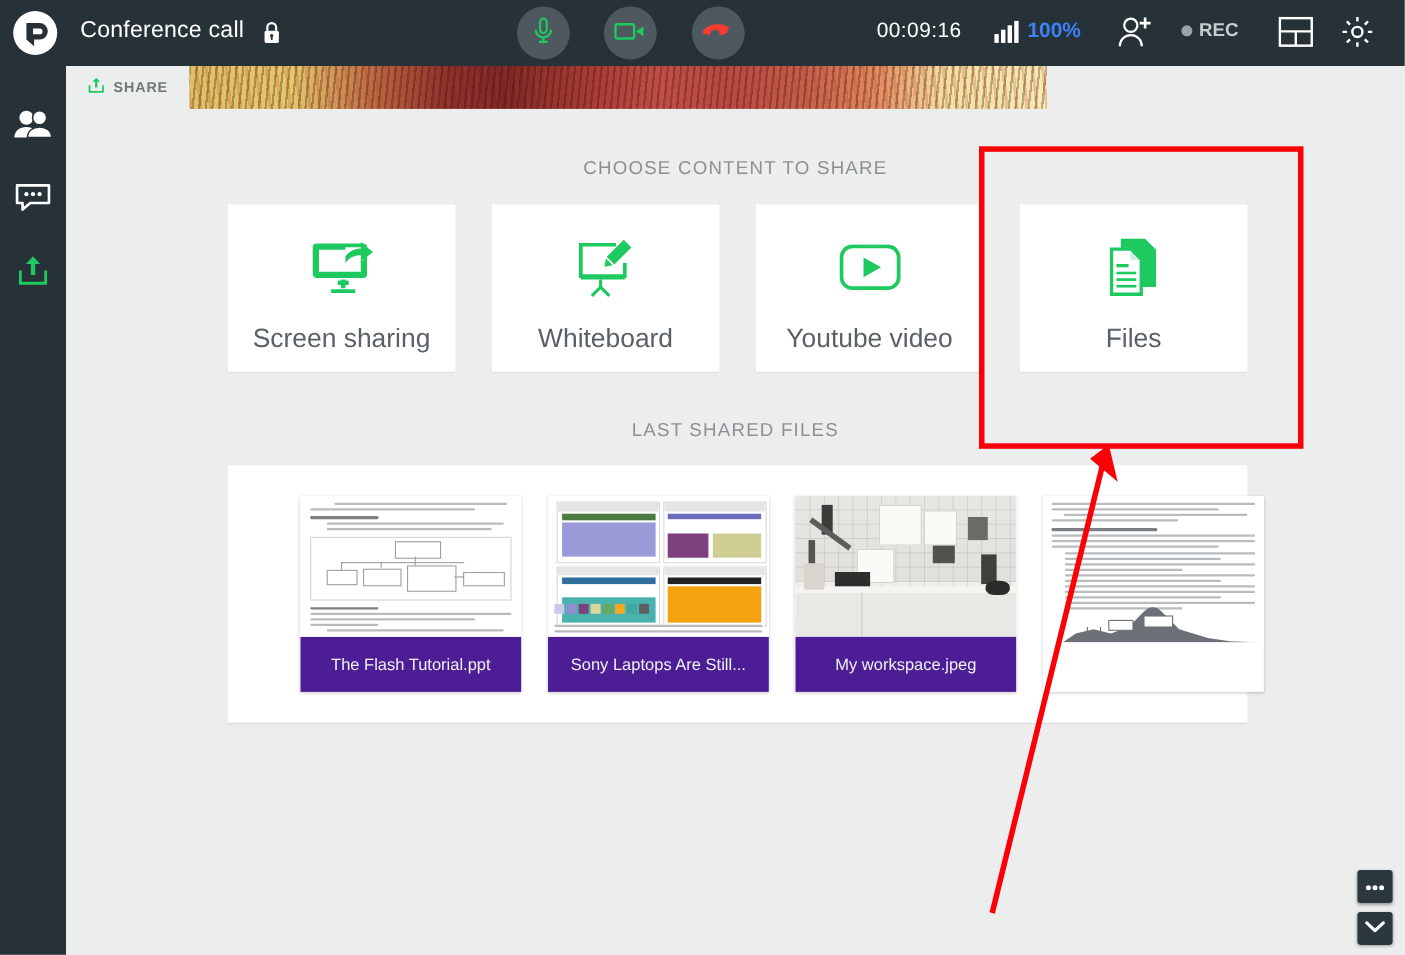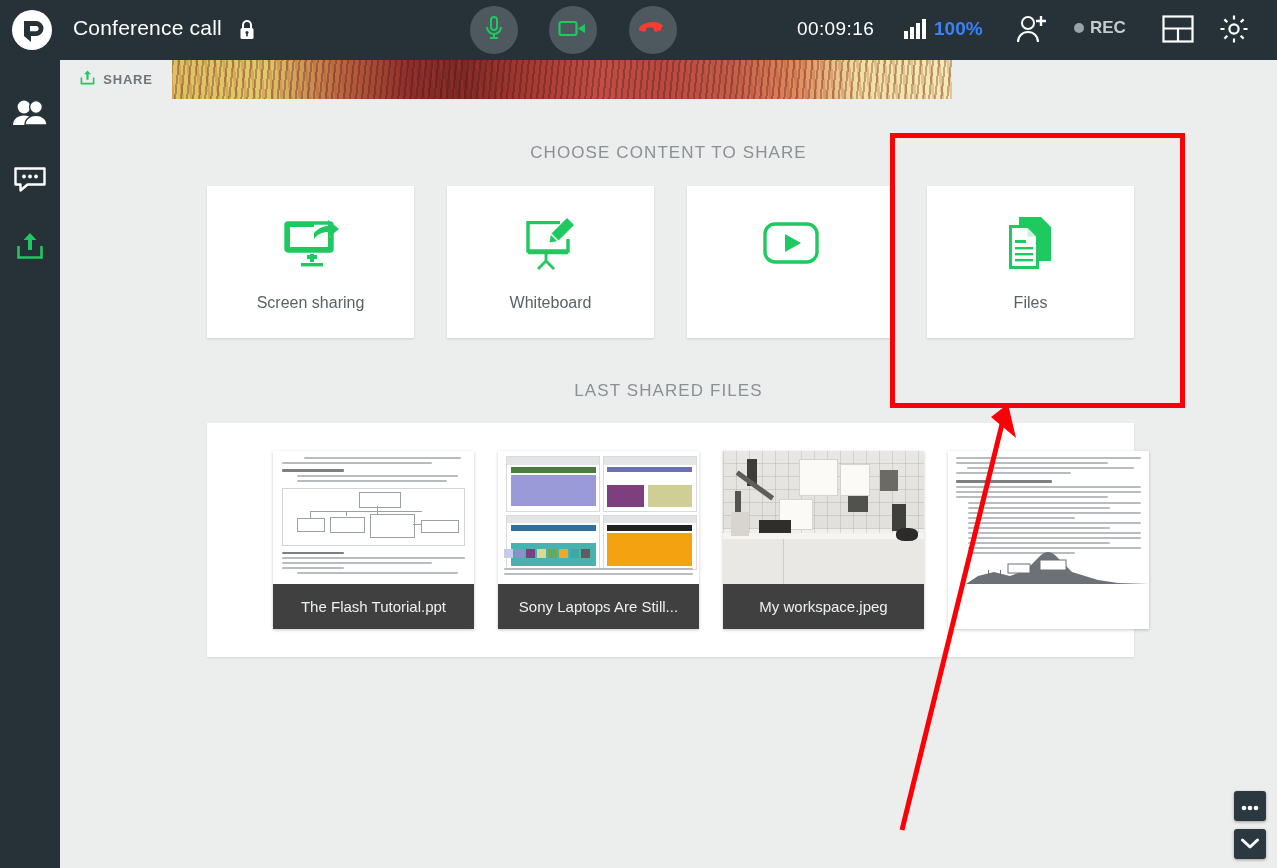--- a/index.html
+++ b/index.html
@@ -106,21 +106,21 @@
   .card{
     position:absolute;top:87px;width:207px;height:152px;background:#fff;
     box-shadow:0 1px 2px rgba(0,0,0,.13);cursor:pointer;
   }
   .card .card-icon{
     position:absolute;left:0;top:26px;width:100%;height:62px;
     display:flex;align-items:center;justify-content:center;
   }
   .card .card-label{
     position:absolute;left:0;top:108px;width:100%;text-align:center;
-    font-size:16px;color:#5a6166;font-weight:400;
+    font-size:24px;color:#5a6166;font-weight:400;
   }
   .card.c0{left:147px;}
   .card.c1{left:387px;}
   .card.c2{left:627px;}
   .card.c3{left:867px;}
 
   
   .files-panel{
     position:absolute;left:147px;top:324px;width:927px;height:234px;background:#fff;
     box-shadow:0 1px 2px rgba(0,0,0,.10);
@@ -128,21 +128,21 @@
   .file-card{
     position:absolute;top:28px;width:201px;height:178px;background:#fff;
     box-shadow:0 1px 3px rgba(0,0,0,.22);cursor:pointer;overflow:hidden;
   }
   .file-card.f0{left:66px;}
   .file-card.f1{left:291px;}
   .file-card.f2{left:516px;}
   .file-card.f3{left:741px;}
   .file-thumb{position:absolute;left:0;top:0;width:201px;height:133px;overflow:hidden;background:#fff;}
   .file-name{
-    position:absolute;left:0;bottom:0;width:201px;height:45px;background:#404040;
+    position:absolute;left:0;bottom:0;width:201px;height:50px;background:#4c1d95;
     display:flex;align-items:center;justify-content:center;
     color:#eef1f2;font-size:15px;white-space:nowrap;overflow:hidden;padding:0 4px;
     box-sizing:border-box;
   }
 
   
   .doc-thumb{position:absolute;inset:0;background:#fff;padding:6px 9px;box-sizing:border-box;}
   .tl{height:2px;background:#b9bcbe;margin-bottom:3px;border-radius:1px;}
   .tl.sh{width:62%} .tl.md{width:82%} .tl.lg{width:100%} .tl.xs{width:34%}
   .tl.dark{background:#7c8082;height:2.5px}
@@ -364,20 +364,21 @@
       <div class="card-label">Whiteboard</div>
     </div>
 
     <div class="card c2">
       <div class="card-icon">
         <svg width="56" height="42" viewBox="0 0 56 42">
           <rect x="2" y="2" width="52" height="38" rx="10" fill="none" stroke="#1ec95f" stroke-width="3.4"></rect>
           <path d="M22 12l16 9-16 9z" fill="#1ec95f"></path>
         </svg>
       </div>
+      <div class="card-label">Youtube video</div>
     </div>
 
     <div class="card c3">
       <div class="card-icon">
         <svg width="52" height="56" viewBox="0 0 52 56">
           <path d="M14 2h22l10 10v34H14z" fill="#1ec95f"></path>
           <path d="M4 10h20l10 10v34H4z" fill="#1ec95f"></path>
           <path d="M7 13h15.5L31 21.5V51H7z" fill="#fff"></path>
           <path d="M22.5 13L31 21.5h-8.5z" fill="#cfeedd"></path>
           <g fill="#1ec95f">

